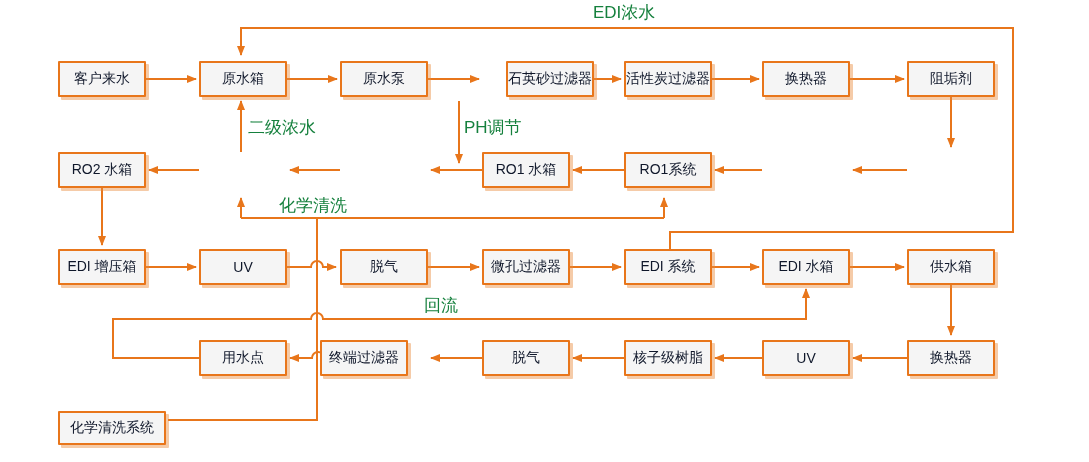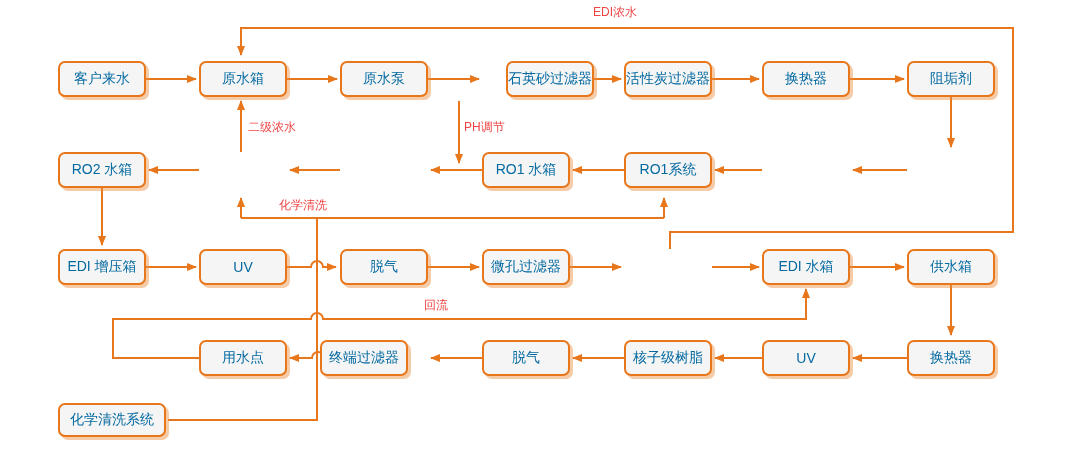--- a/index.html
+++ b/index.html
@@ -3,28 +3,28 @@
 <meta charset="utf-8">
 <style>
   html,body{margin:0;padding:0;background:#ffffff;}
   #canvas{
     position:relative;width:1089px;height:462px;background:#ffffff;overflow:hidden;
     font-family:"Liberation Sans","DejaVu Sans",sans-serif;
   }
   #edge-layer{position:absolute;left:0;top:0;width:1089px;height:462px;}
   .node{
     position:absolute;width:88px;height:36px;box-sizing:border-box;
-    background:#F5F5F5;border:2px solid #E8761B;border-radius:7px;
+    background:#F5F5F5;border:2px solid #E8761B;border-radius:1px;
     box-shadow:3px 3px 0 0 rgba(232,139,62,.45);
     display:flex;align-items:center;justify-content:center;
-    font-size:14px;color:#0369a1;white-space:nowrap;letter-spacing:0;
+    font-size:14px;color:#0f172a;white-space:nowrap;letter-spacing:0;
   }
-  .node.wide{width:108px;height:34px;}
+  .node.wide{width:108px;height:34px;margin-top:8px;}
   .edge-label{
-    position:absolute;font-size:12px;color:#ef4444;white-space:nowrap;line-height:15px;
+    position:absolute;font-size:17px;color:#15803d;white-space:nowrap;line-height:15px;
   }
 </style>
 </head>
 <body>
 
 <div id="canvas">
 
   <svg id="edge-layer" width="1089" height="462" viewBox="0 0 1089 462" xmlns="http://www.w3.org/2000/svg">
     <defs>
       <marker id="ah" markerUnits="userSpaceOnUse" markerWidth="12" markerHeight="10" refX="10" refY="5" orient="auto">
@@ -86,20 +86,21 @@
   <div class="node" style="left:907px;top:61px">阻垢剂</div>
 
   <div class="node" style="left:58px;top:152px">RO2 水箱</div>
   <div class="node" style="left:482px;top:152px">RO1 水箱</div>
   <div class="node" style="left:624px;top:152px">RO1系统</div>
 
   <div class="node" style="left:58px;top:249px">EDI 增压箱</div>
   <div class="node" style="left:199px;top:249px">UV</div>
   <div class="node" style="left:340px;top:249px">脱气</div>
   <div class="node" style="left:482px;top:249px">微孔过滤器</div>
+  <div class="node" style="left:624px;top:249px">EDI 系统</div>
   <div class="node" style="left:762px;top:249px">EDI 水箱</div>
   <div class="node" style="left:907px;top:249px">供水箱</div>
 
   <div class="node" style="left:199px;top:340px">用水点</div>
   <div class="node" style="left:320px;top:340px">终端过滤器</div>
   <div class="node" style="left:482px;top:340px">脱气</div>
   <div class="node" style="left:624px;top:340px">核子级树脂</div>
   <div class="node" style="left:762px;top:340px">UV</div>
   <div class="node" style="left:907px;top:340px">换热器</div>
 

